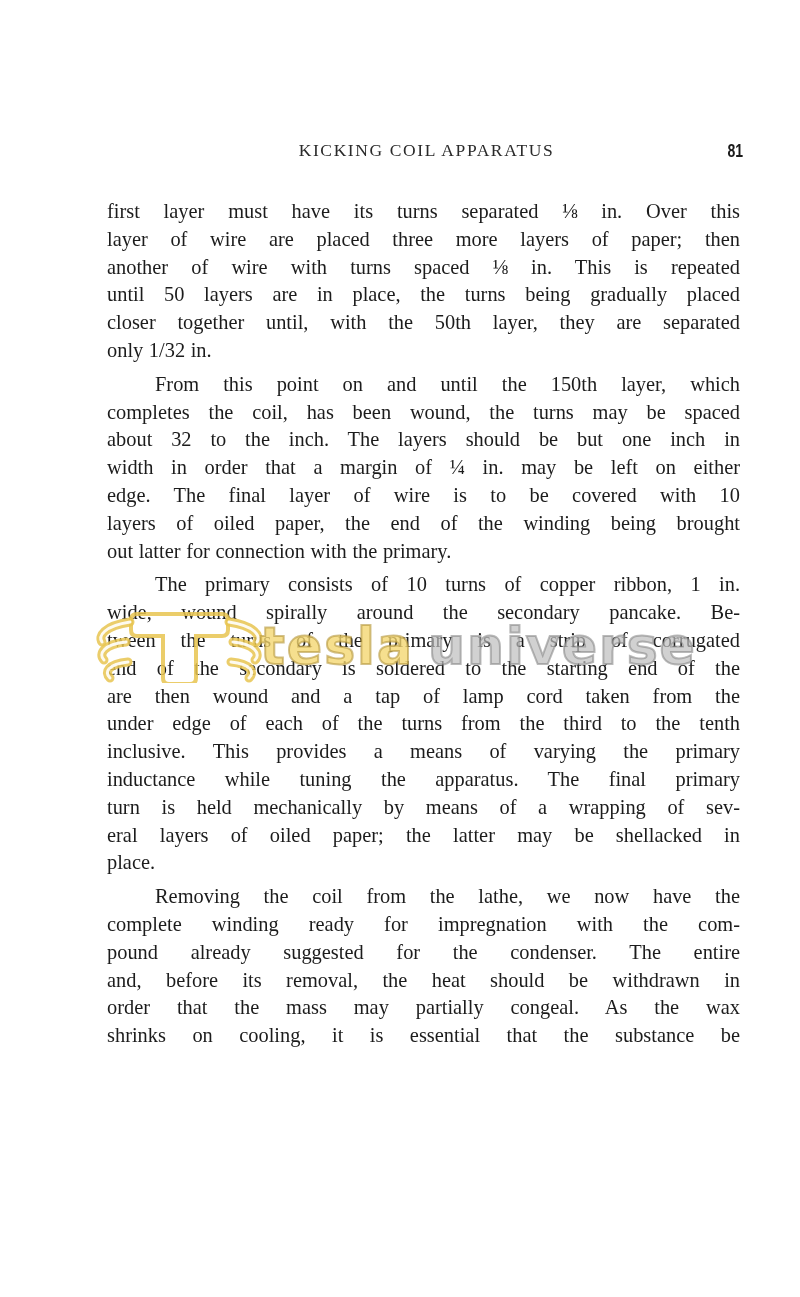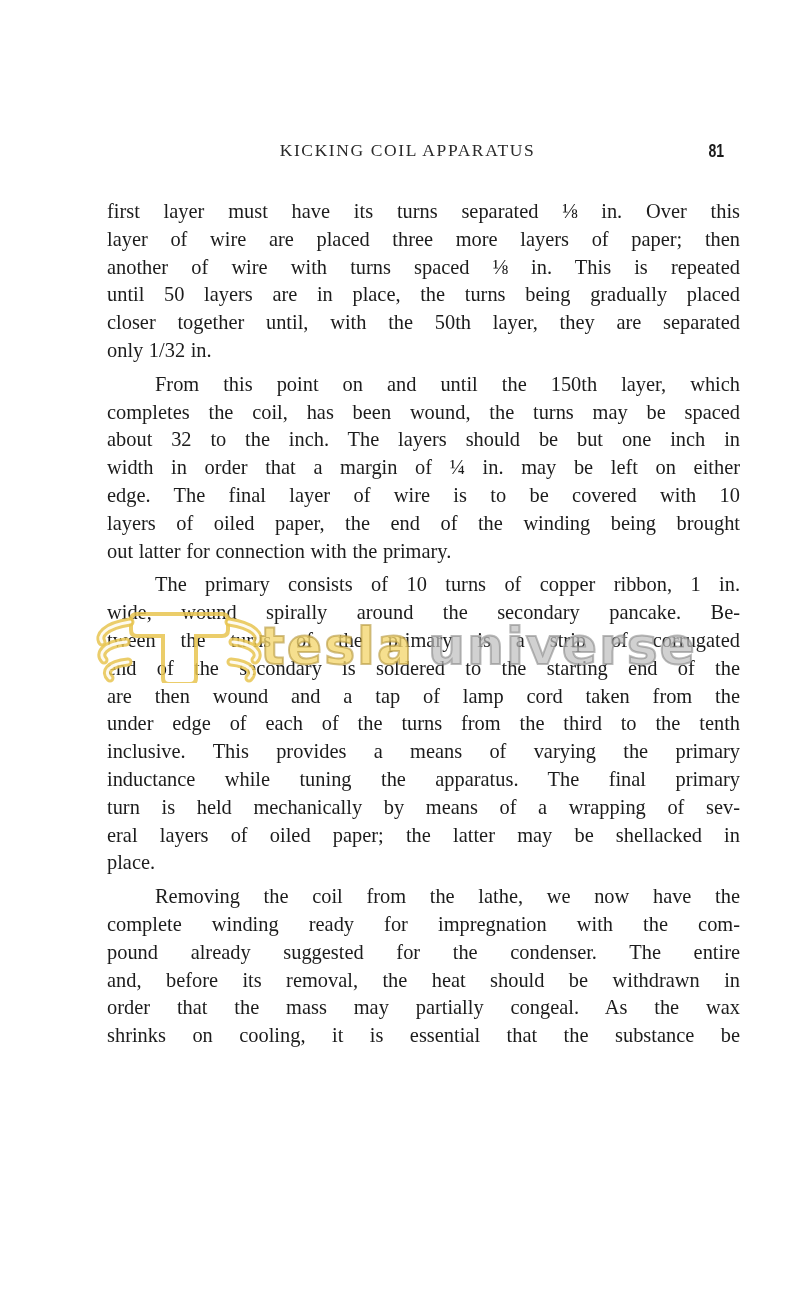--- a/index.html
+++ b/index.html
@@ -16,21 +16,21 @@
       color: #1c1c1c;
     }
     .page {
       position: absolute;
       left: 0; top: 0;
       width: 800px; height: 1297px;
     }
     .running-head {
       position: absolute;
       top: 140px;
-      left: 91px;
+      left: 110px;
       width: 633px;
       height: 26px;
     }
     .running-title {
       position: absolute;
       left: 0; right: 0;
       top: 0;
       text-align: center;
       font-size: 17.5px;
       letter-spacing: 1.6px;

